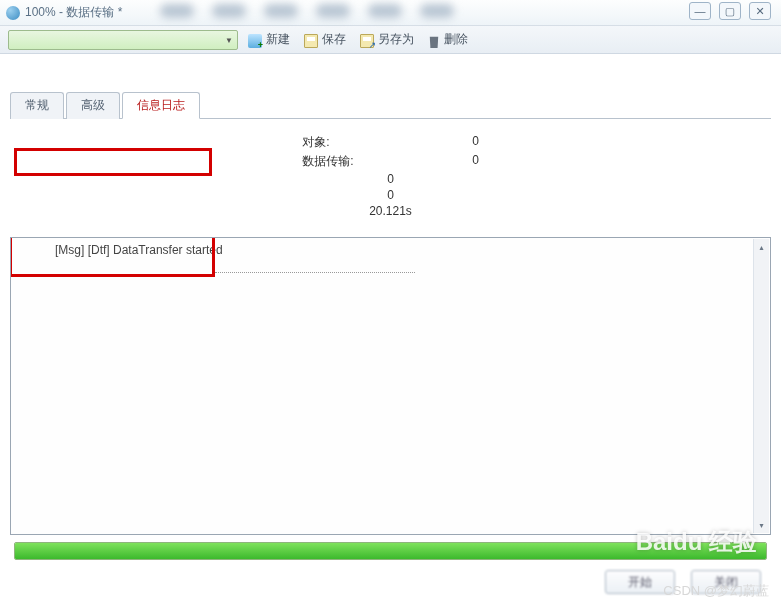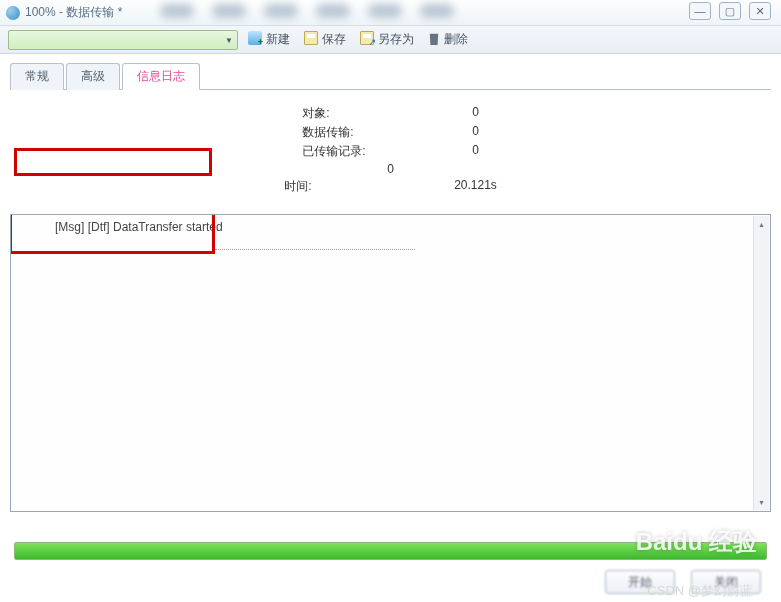--- a/index.html
+++ b/index.html
@@ -74,21 +74,21 @@
     border: 1px solid #9dbb8d;
     border-radius: 2px;
     position: relative;
   }
   .combo .arrow {
     position: absolute; right: 4px; top: 50%;
     transform: translateY(-50%);
     font-size: 8px; color: #555;
   }
   .tbtn {
-    display: flex; align-items: flex-start; gap: 4px;
+    display: flex; align-items: flex-end; gap: 4px;
     padding: 2px 4px;
     cursor: pointer;
     color: #4a5663;
   }
   .ticon { width: 14px; height: 14px; }
   .ic-new { background: linear-gradient(#bde4ff,#5baee0); border-radius:2px; position:relative; }
   .ic-new::after{content:"+"; position:absolute; right:-1px; bottom:-2px; font-size:9px; color:#0b7a00; font-weight:bold;}
   .ic-save { background:#f4e9b0; border:1px solid #bba85a; border-radius:1px; position:relative;}
   .ic-save::after{content:""; position:absolute; left:2px; top:2px; width:8px; height:4px; background:#fff;}
   .ic-saveas { background:#f4e9b0; border:1px solid #bba85a; border-radius:1px; position:relative;}
@@ -99,37 +99,38 @@
 
   
   .content {
     padding: 8px 10px 0 10px;
   }
 
   
   .tabs {
     display: flex;
     border-bottom: 1px solid #b8c2cd;
+    margin-top: 29px;
   }
   .tab {
     padding: 4px 14px;
     border: 1px solid #b8c2cd;
     border-bottom: none;
     background: #f0f3f7;
     margin-right: 2px;
     border-radius: 3px 3px 0 0;
     cursor: pointer;
     color: #556373;
     position: relative;
     top: 1px;
   }
   .tab.active {
     background: #fff;
     border-bottom: 1px solid #fff;
-    color: #ec4899;
+    color: #b91c1c;
   }
 
   
   .stats {
     margin-top: 14px;
   }
   .stat-row {
     display: flex;
     padding: 1px 0;
     justify-content: center;
@@ -227,21 +228,21 @@
     right: 24px; bottom: 44px;
     color: rgba(255,255,255,0.85);
     font-size: 24px;
     font-weight: bold;
     text-shadow: 0 0 4px rgba(0,0,0,0.25);
     filter: blur(0.5px);
     pointer-events:none;
   }
   .wm-csdn {
     position: absolute;
-    right: 28px; bottom: 2px;
+    right: 12px; bottom: 2px;
     color: #d8d8d8;
     font-size: 13px;
     pointer-events:none;
   }
 </style>
 </head>
 <body>
 
 <div class="titlebar">
   <div class="title-icon"></div>
@@ -294,28 +295,26 @@
   <div class="stats">
     <div class="stat-row">
       <span class="stat-label">对象:</span>
       <span class="stat-value">0</span>
     </div>
     <div class="stat-row">
       <span class="stat-label">数据传输:</span>
       <span class="stat-value">0</span>
     </div>
     <div class="stat-row">
-      <span class="stat-label">已传输记录:</span>
       <span class="stat-value">0</span>
     </div>
     <div class="stat-row">
       <span class="stat-value">0</span>
     </div>
     <div class="stat-row">
-      <span class="stat-label">时间:</span>
       <span class="stat-value">20.121s</span>
     </div>
   </div>
 
   <div class="red-box red-box-1"></div>
 
   <div class="log-panel">
     <div class="log-inner">
       <div class="line">[Msg] [Dtf] DataTransfer started</div>
     </div>

